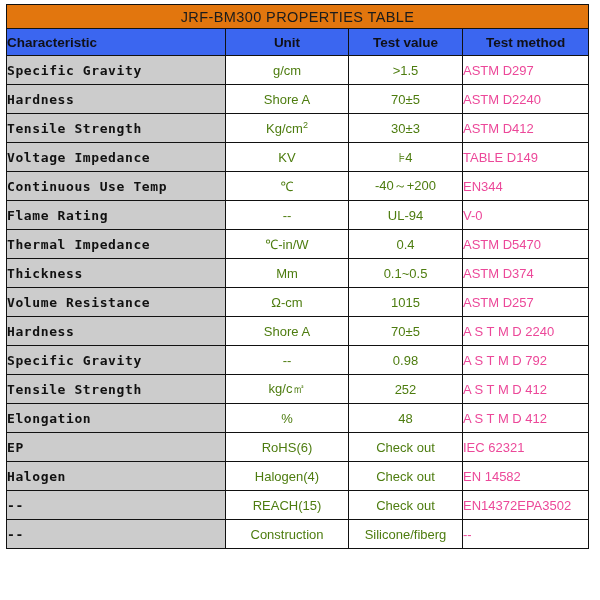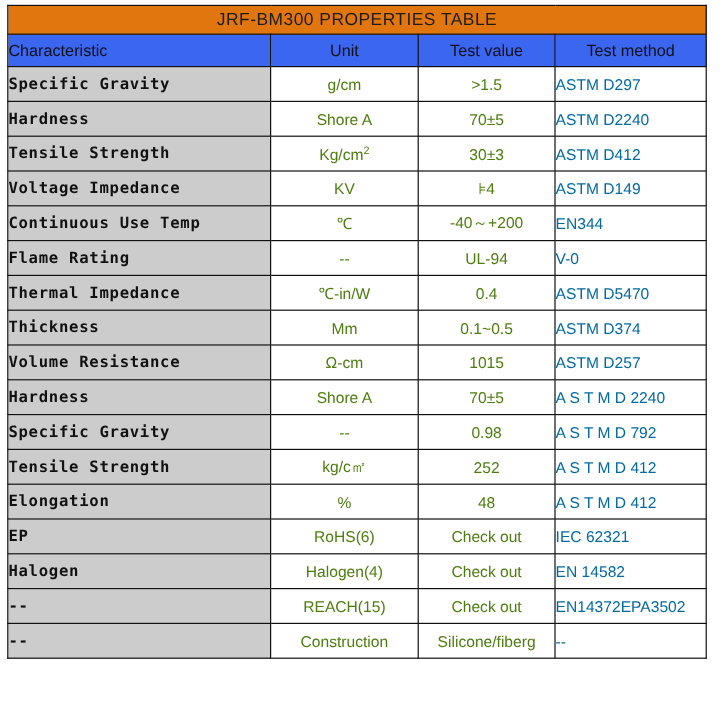--- a/index.html
+++ b/index.html
@@ -46,21 +46,21 @@
     letter-spacing: 0.4px;
     border: 1.5px solid #111111;
   }
 
   
   tr.head-row td {
     background: #3b66f0;
     height: 26px;
     font-family: "Liberation Sans", sans-serif;
     font-size: 13.5px;
-    font-weight: normal;
+    font-weight: bold;
     color: #101018;
   }
   td.h-char { text-align: left; padding-left: 5px; }
   td.h-unit, td.h-val, td.h-meth { text-align: center; }
 
   
   tr.body-row td {
     height: 28px;
     font-size: 13px;
   }
@@ -80,21 +80,21 @@
     background: #ffffff;
     text-align: center;
     color: #4d7c0f;
     font-size: 13px;
   }
 
   td.c-meth {
     background: #ffffff;
     text-align: left;
     padding-left: 4px;
-    color: #0369a1;
+    color: #ec4899;
     font-size: 13px;
   }
 
   sup { font-size: 9px; vertical-align: super; }
 </style>
 </head>
 <body>
 
 <div id="table-wrap">
   <table class="props">
@@ -130,21 +130,21 @@
         <tr class="body-row">
           <td class="c-char">Tensile Strength</td>
           <td class="c-unit">Kg/cm<sup>2</sup></td>
           <td class="c-val">30±3</td>
           <td class="c-meth">ASTM  D412</td>
         </tr>
         <tr class="body-row">
           <td class="c-char">Voltage Impedance</td>
           <td class="c-unit">KV</td>
           <td class="c-val">⊧4</td>
-          <td class="c-meth">ASTM  D149</td>
+          <td class="c-meth">TABLE  D149</td>
         </tr>
         <tr class="body-row">
           <td class="c-char">Continuous Use Temp</td>
           <td class="c-unit">℃</td>
           <td class="c-val">-40～+200</td>
           <td class="c-meth">EN344</td>
         </tr>
         <tr class="body-row">
           <td class="c-char">Flame Rating</td>
           <td class="c-unit">--</td>

